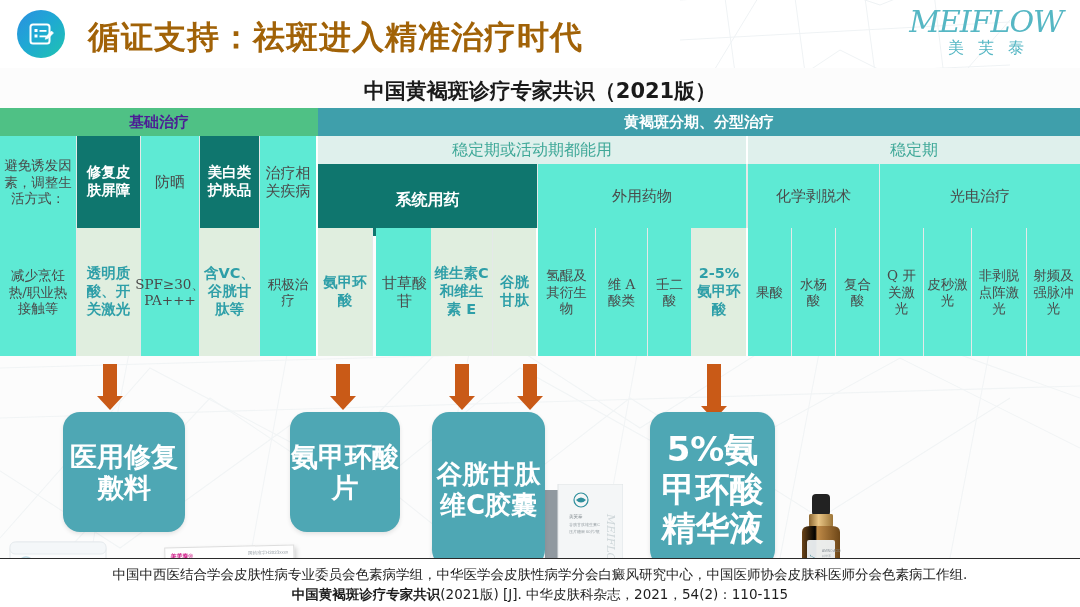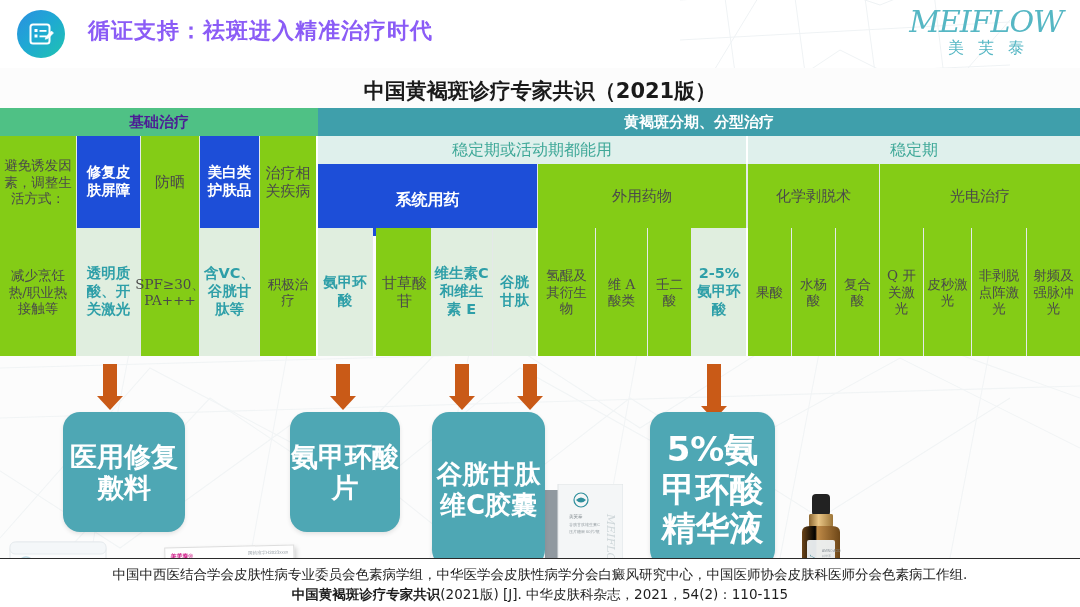--- a/index.html
+++ b/index.html
@@ -22,21 +22,21 @@
   }
   #header-icon-wrap {
     position:absolute; left:17px; top:10px; width:48px; height:48px;
     border-radius:50%;
     background:linear-gradient(135deg,#2b8fe0 0%,#1fa8d4 45%,#1fc3b0 100%);
     display:flex; align-items:center; justify-content:center;
   }
   #header-icon-wrap svg { display:block; }
   #header-title {
     position:absolute; left:88px; top:16px;
-    font-size:22px; font-weight:bold; color:#8b5cf6;
+    font-size:32px; font-weight:bold; color:#a16207;
     letter-spacing:1px;
     font-family:Liberation Mono, monospace;
   }
   #brand-logo {
     position:absolute; right:14px; top:6px; width:160px; text-align:center;
   }
   #brand-logo-en {
     font-family:"DejaVu Serif","Liberation Serif",serif;
     font-size:30px; color:#56b7c4; letter-spacing:-1px;
     font-style:italic; font-weight:normal; line-height:32px;
@@ -72,23 +72,23 @@
   .band-teal  { background:#3f9fab; color:#fff; font-weight:bold; font-size:15px;
                 font-family:"DejaVu Sans","Liberation Sans",sans-serif; }
   .band-lgt   { background:#dff0ec; color:#3fa898; font-size:16px;
                 font-family:"DejaVu Serif","Liberation Serif",serif; }
 
   .cell {
     position:absolute; display:flex; align-items:center; justify-content:center;
     text-align:center; line-height:1.22; padding:2px 3px;
     border-right:1px solid #e4e9e8;
   }
-  .cell.hl-teal  { background:#1d4ed8; color:#ffffff; font-weight:bold; font-size:14.5px;
+  .cell.hl-teal  { background:#0f766e; color:#ffffff; font-weight:bold; font-size:14.5px;
                    font-family:"DejaVu Sans","Liberation Sans",sans-serif; }
-  .cell.plain    { background:#84cc16; color:#4a4a4a; font-size:15px;
+  .cell.plain    { background:#5eead4; color:#4a4a4a; font-size:15px;
                    font-family:"DejaVu Serif","Liberation Serif",serif; }
   .cell.hl-green { background:#e0eedf; color:#2e9fa8; font-weight:bold; font-size:14.5px;
                    font-family:"DejaVu Sans","Liberation Sans",sans-serif; }
   .cell.small    { font-size:13.5px; }
 
   
   .arrow { position:absolute; width:0; height:0; }
   .arrow .shaft { position:absolute; left:-7px; top:0; width:14px; background:#c95a17; }
   .arrow .head  { position:absolute; left:-13px; width:0; height:0;
                   border-left:13px solid transparent; border-right:13px solid transparent;

